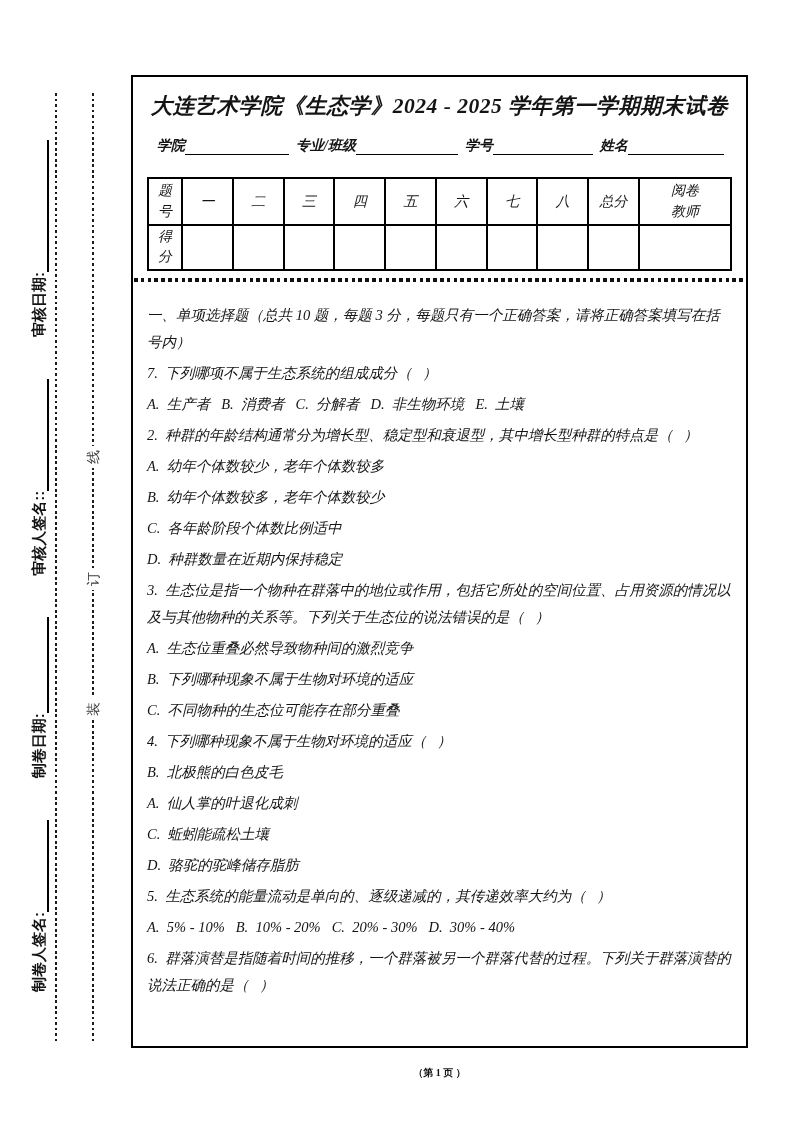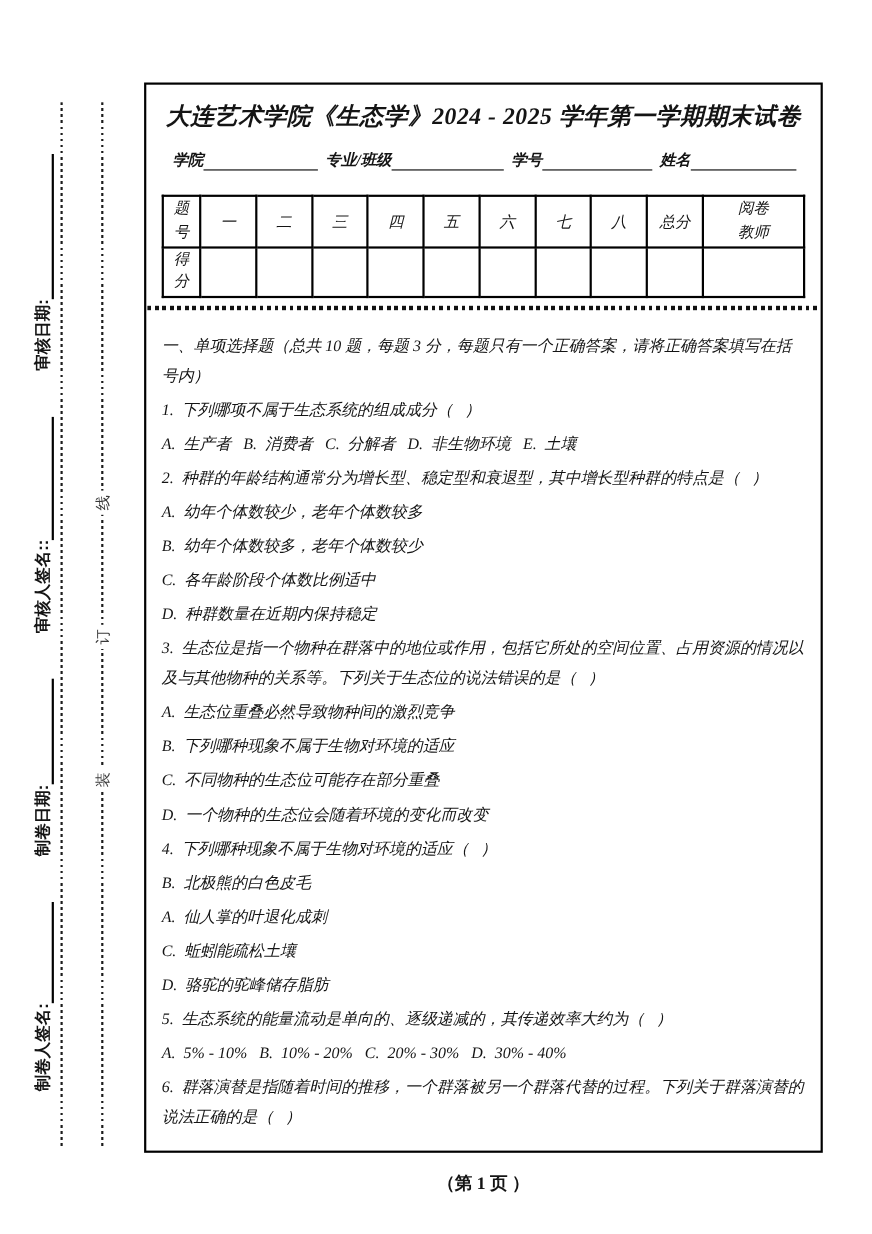--- a/index.html
+++ b/index.html
@@ -62,21 +62,21 @@
     background-image:repeating-linear-gradient(to right,#111 0 3.5px,transparent 3.5px 6.8px);
   }
 
   .content { margin-top:20px; font-size:14.5px; }
   .content p { line-height:27px; margin:0 0 4px; white-space:pre-wrap; }
   .opts-inline { display:flex; gap:11px; flex-wrap:wrap; }
   .q-block { margin:0; }
 
   .page-footer {
     position:absolute; left:131px; top:1066px; width:617px;
-    text-align:center; font-size:16px; font-weight:bold;
+    text-align:center; font-size:10px; font-weight:bold;
   }
 </style>
 </head>
 <body>
 
 <div class="side-labels">
   <span class="side-group">
     <span>制卷人签名:</span>
     <span class="side-blank bw1"></span>
   </span>
@@ -165,21 +165,21 @@
   </tbody>
     </table>
 
   <div class="hdots"></div>
 
   <div class="content">
 
     <p>一、单项选择题（总共 10 题，每题 3 分，每题只有一个正确答案，请将正确答案填写在括号内）</p>
 
     <div class="q-block">
-      <p>1.  下列哪项不属于生态系统的组成成分（   ）</p>
+      <p>7.  下列哪项不属于生态系统的组成成分（   ）</p>
       <p class="opts-inline">
         <span>A.  生产者</span>
         <span>B.  消费者</span>
         <span>C.  分解者</span>
         <span>D.  非生物环境</span>
         <span>E.  土壤</span>
       </p>
     </div>
 
     <div class="q-block">
@@ -188,21 +188,20 @@
       <p>B.  幼年个体数较多，老年个体数较少</p>
       <p>C.  各年龄阶段个体数比例适中</p>
       <p>D.  种群数量在近期内保持稳定</p>
     </div>
 
     <div class="q-block">
       <p>3.  生态位是指一个物种在群落中的地位或作用，包括它所处的空间位置、占用资源的情况以及与其他物种的关系等。下列关于生态位的说法错误的是（   ）</p>
       <p>A.  生态位重叠必然导致物种间的激烈竞争</p>
       <p>B.  下列哪种现象不属于生物对环境的适应</p>
       <p>C.  不同物种的生态位可能存在部分重叠</p>
-      <p>D.  一个物种的生态位会随着环境的变化而改变</p>
     </div>
 
     <div class="q-block">
       <p>4.  下列哪种现象不属于生物对环境的适应（   ）</p>
       <p>B.  北极熊的白色皮毛</p>
       <p>A.  仙人掌的叶退化成刺</p>
       <p>C.  蚯蚓能疏松土壤</p>
       <p>D.  骆驼的驼峰储存脂肪</p>
     </div>
 

